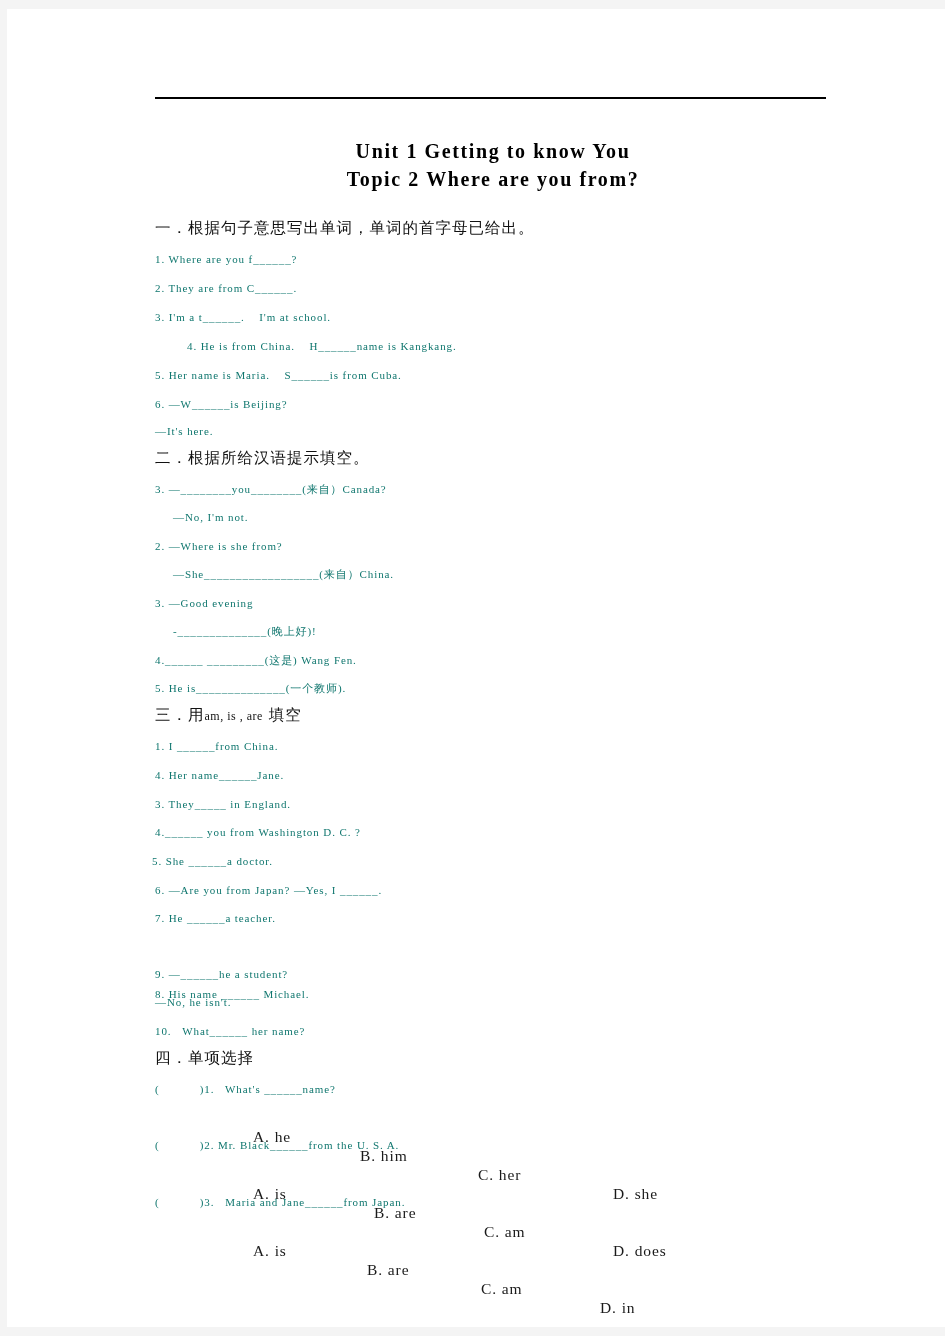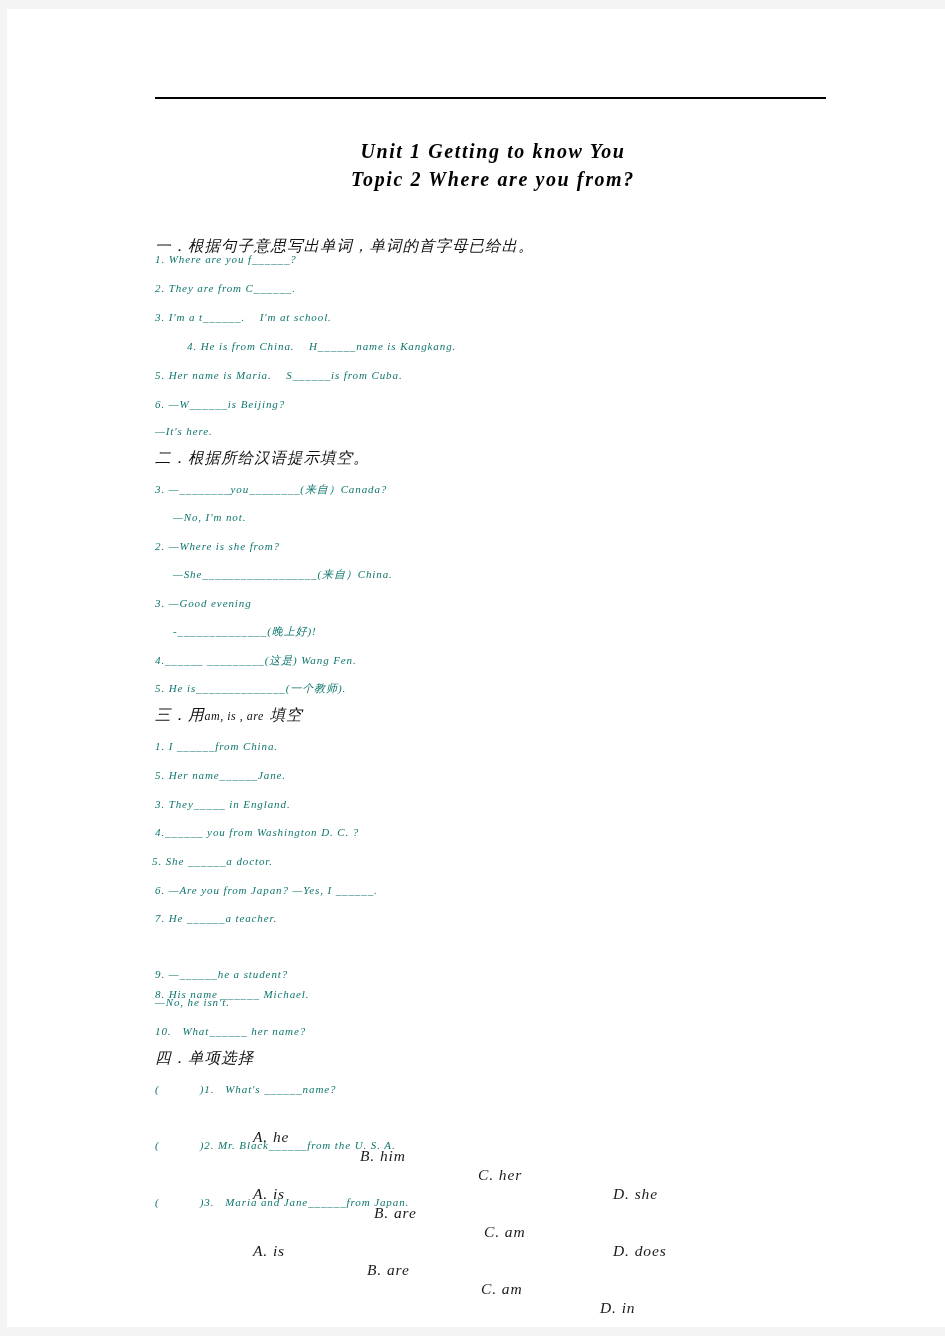--- a/index.html
+++ b/index.html
@@ -20,21 +20,20 @@
     height: 1318px;
     background: #ffffff;
     overflow: hidden;
   }
   #sheet {
     position: absolute;
     left: 141px;
     top: 0;
     width: 690px;
     height: 1318px;
-    font-style: italic;
   }
   .hr {
     position: absolute;
     left: 7px;
     top: 88px;
     width: 671px;
     height: 0;
     border-top: 2px solid #000;
   }
   .title {
@@ -91,42 +90,42 @@
 <body>
 
 <div id="page">
   <div id="sheet">
 
     <div class="hr"></div>
 
     <div class="title" id="title-1">Unit 1 Getting to know You</div>
     <div class="title" id="title-2">Topic 2 Where are you from?</div>
 
-    <div class="cn" style="left:7px; top:228px;">一．根据句子意思写出单词，单词的首字母已给出。</div>
+    <div class="cn" style="left:7px; top:210px;">一．根据句子意思写出单词，单词的首字母已给出。</div>
     <div class="line" style="left:7px; top:241px;">1. Where are you f______?</div>
     <div class="line" style="left:7px; top:270px;">2. They are from C______.</div>
     <div class="line" style="left:7px; top:299px;">3. I'm a t______.    I'm at school.</div>
     <div class="line" style="left:7px; top:328px;margin-left:32px;">4. He is from China.    H______name is Kangkang.</div>
     <div class="line" style="left:7px; top:357px;">5. Her name is Maria.    S______is from Cuba.</div>
     <div class="line" style="left:7px; top:386px;">6. —W______is Beijing?</div>
     <div class="line" style="left:7px; top:413px;">—It's here.</div>
 
     <div class="cn" style="left:7px; top:440px;">二．根据所给汉语提示填空。</div>
     <div class="line" style="left:7px; top:471px;">3. —________you________(来自）Canada?</div>
     <div class="line" style="left:25px; top:499px;">—No, I'm not.</div>
     <div class="line" style="left:7px; top:528px;">2. —Where is she from?</div>
     <div class="line" style="left:25px; top:556px;">—She__________________(来自）China.</div>
     <div class="line" style="left:7px; top:585px;">3. —Good evening</div>
     <div class="line" style="left:25px; top:613px;">-______________(晚上好)!</div>
     <div class="line" style="left:7px; top:642px;">4.______ _________(这是) Wang Fen.</div>
     <div class="line" style="left:7px; top:670px;">5. He is______________(一个教师).</div>
 
     <div class="cn" style="left:7px; top:697px;"><span>三．用</span><span class="inline-en">am, is , are</span><span> 填空</span></div>
     <div class="line" style="left:7px; top:728px;">1. I ______from China.</div>
-    <div class="line" style="left:7px; top:757px;">5. Her name______Jane.</div>
+    <div class="line" style="left:7px; top:757px;">4. Her name______Jane.</div>
     <div class="line" style="left:7px; top:786px;">3. They_____ in England.</div>
     <div class="line" style="left:7px; top:814px;">4.______ you from Washington D. C. ?</div>
     <div class="line" style="left:4px; top:843px;">5. She ______a doctor.</div>
     <div class="line" style="left:7px; top:872px;">6. —Are you from Japan? —Yes, I ______.</div>
     <div class="line" style="left:7px; top:900px;">7. He ______a teacher.</div>
     <div class="line" style="left:7px; top:976px;">8. His name ______ Michael.</div>
     <div class="line" style="left:7px; top:956px;">9. —______he a student?</div>
     <div class="line" style="left:7px; top:984px;">—No, he isn't.</div>
     <div class="line" style="left:7px; top:1013px;text-align:center;">10.   What______ her name?</div>
 

